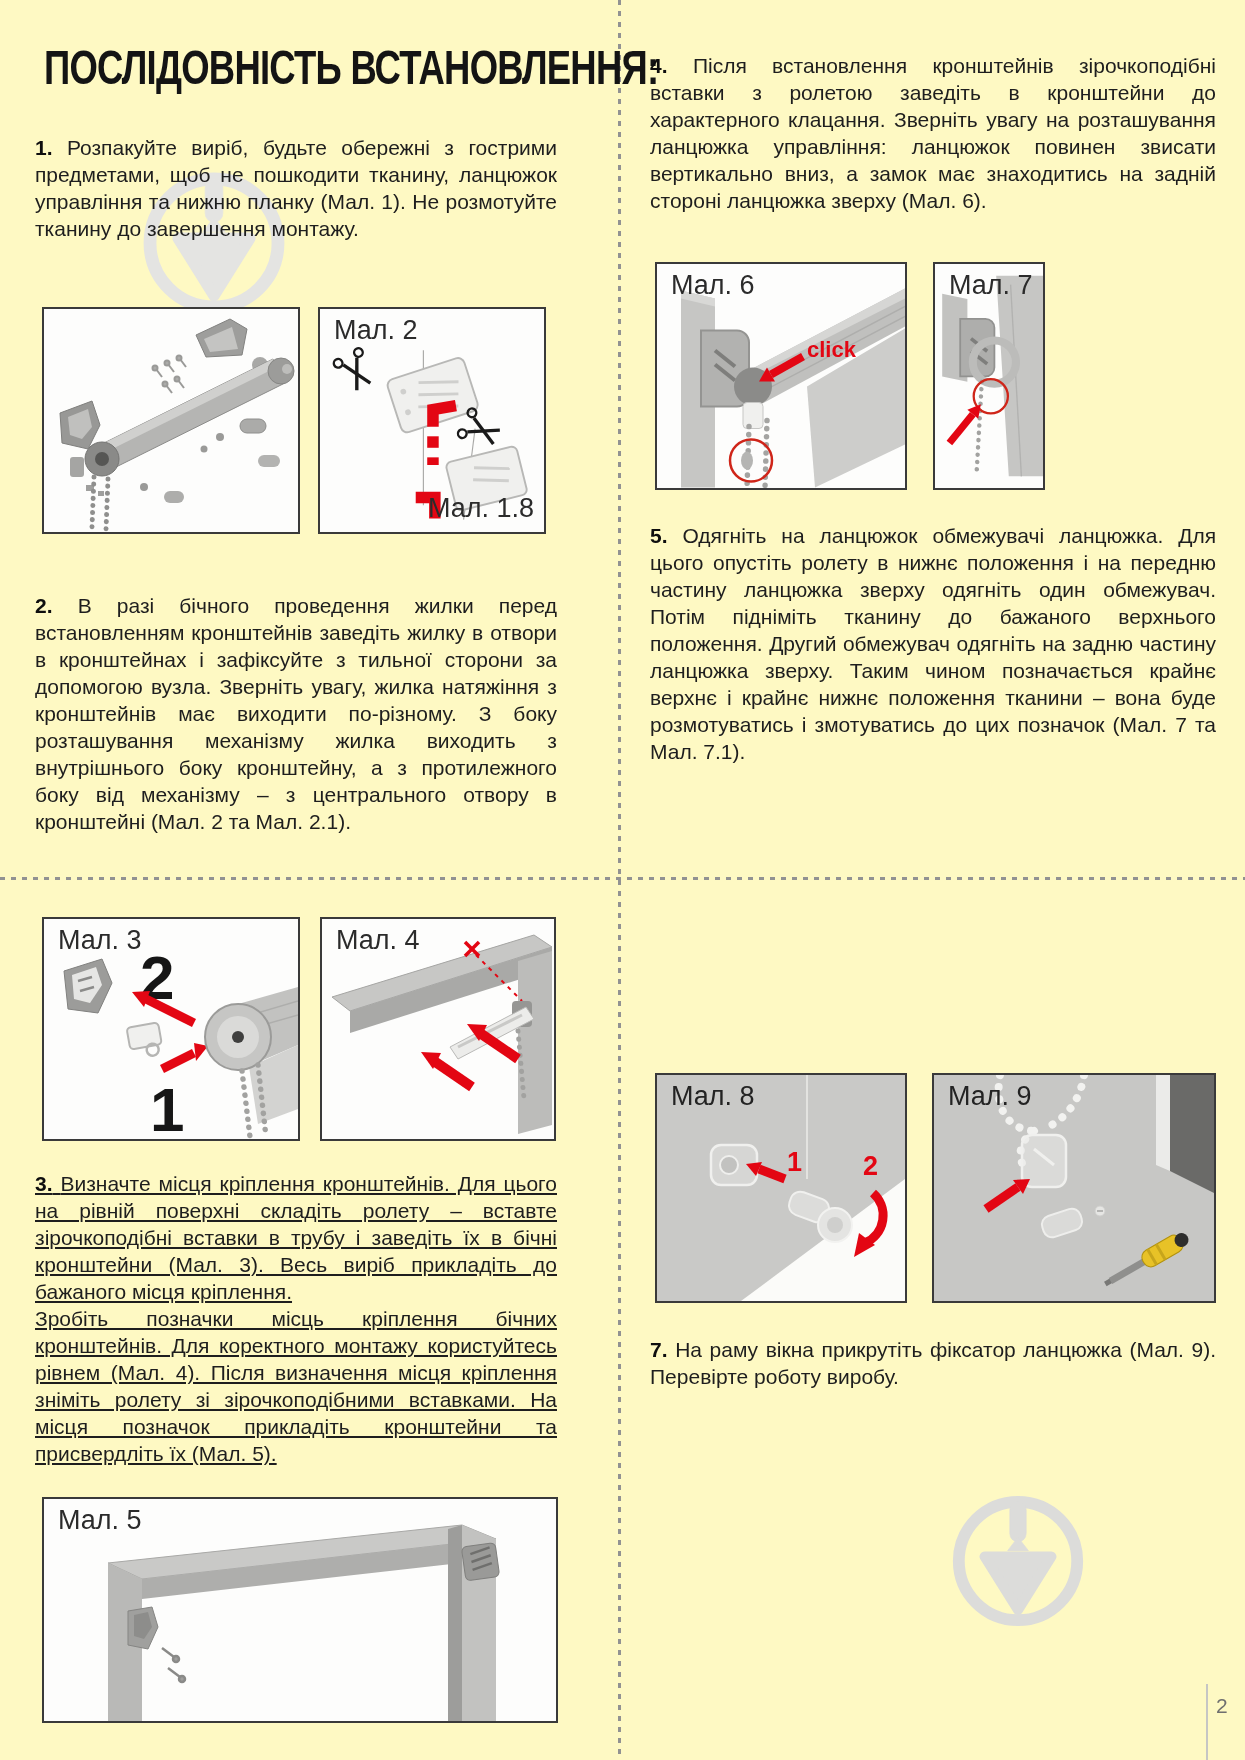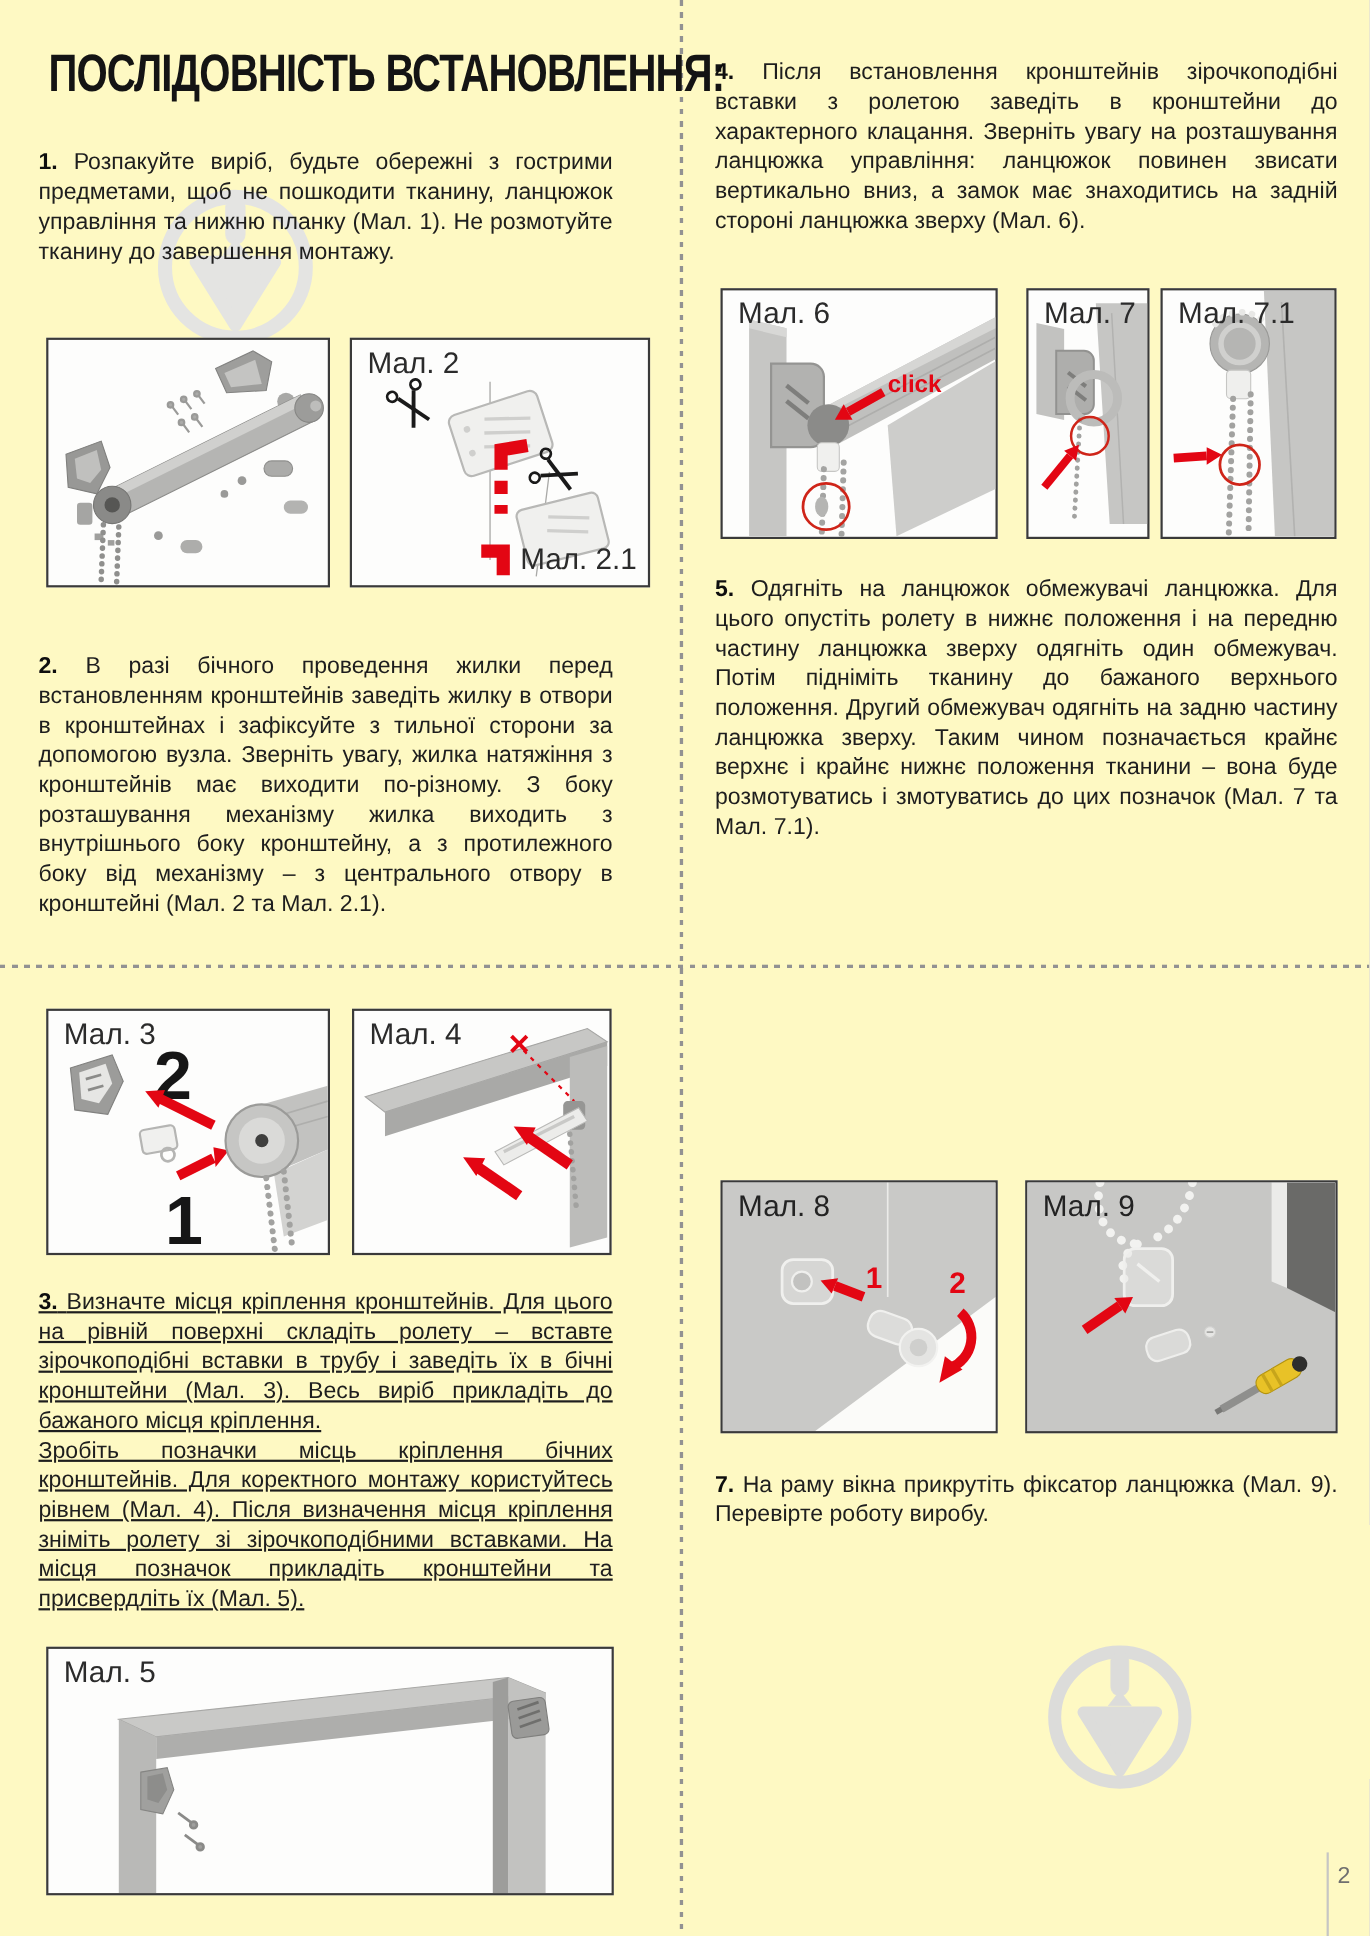--- a/index.html
+++ b/index.html
@@ -96,21 +96,21 @@
         <rect x="196" y="110" width="26" height="14" rx="7" fill="#ababa9" stroke="#8e8e8c"></rect>
         <rect x="214" y="146" width="22" height="12" rx="6" fill="#b3b3b1"></rect>
         <circle cx="176" cy="128" r="4" fill="#9a9a98"></circle>
         <circle cx="160" cy="140" r="3.5" fill="#9a9a98"></circle>
         <rect x="120" y="182" width="20" height="12" rx="6" fill="#adadab"></rect>
         <circle cx="100" cy="178" r="4" fill="#9a9a98"></circle>
       </g>
     </svg>
   </div>
 
-  <div class="fig" style="left:318px;top:307px;width:273px;height:227px;text-align:right;">
+  <div class="fig" style="left:318px;top:307px;width:228px;height:227px;text-align:right;">
     <svg viewBox="0 0 234 223">
       <path d="M108,38 L108,200" stroke="#a9a9a7" stroke-width="1.2" fill="none"></path>
       <path d="M162,120 L150,215" stroke="#a9a9a7" stroke-width="1.2" fill="none"></path>
       <g transform="translate(38,62) rotate(62)">
         <line x1="-14" y1="-8" x2="16" y2="8" stroke="#1a1a1a" stroke-width="3.5"></line>
         <line x1="-14" y1="8" x2="16" y2="-8" stroke="#1a1a1a" stroke-width="3.5"></line>
         <circle cx="-18" cy="-12" r="4.5" fill="none" stroke="#1a1a1a" stroke-width="2.5"></circle>
         <circle cx="-18" cy="12" r="4.5" fill="none" stroke="#1a1a1a" stroke-width="2.5"></circle>
       </g>
       <g transform="translate(118,86) rotate(-18)">
@@ -133,21 +133,21 @@
         <circle cx="-18" cy="12" r="4.5" fill="none" stroke="#1a1a1a" stroke-width="2.5"></circle>
       </g>
       <g transform="translate(174,172) rotate(-14)">
         <rect x="-38" y="-26" width="76" height="52" rx="6" fill="#f0f0ee" stroke="#b8b8b6" stroke-width="2"></rect>
         <line x1="-10" y1="-14" x2="26" y2="-4" stroke="#cfcfcd" stroke-width="3"></line>
         <line x1="-14" y1="-2" x2="22" y2="8" stroke="#cfcfcd" stroke-width="3"></line>
       </g>
       <path d="M120,214 L120,192 L100,192" stroke="#e30613" stroke-width="12" fill="none"></path>
     </svg>
     <span class="fig-label">Мал. 2</span>
-    <span class="fig-label br">Мал. 2.1</span>
+    <span class="fig-label br">Мал. 1.8</span>
   </div>
 
   <div class="para" style="left:35px;top:592px;width:522px;">
     <span class="stepnum">2.</span>
     <span>В разі бічного проведення жилки перед встановленням кронштейнів заведіть жилку в отвори в кронштейнах і зафіксуйте з тильної сторони за допомогою вузла. Зверніть увагу, жилка натяжіння з кронштейнів має виходити по-різному. З боку розташування механізму жилка виходить з внутрішнього боку кронштейну, а з протилежного боку від механізму – з центрального отвору в кронштейні (Мал. 2 та Мал. 2.1).</span>
   </div>
 
   <div class="para" style="left:650px;top:52px;width:566px;">
     <span class="stepnum">4.</span>
     <span>Після встановлення кронштейнів зірочкоподібні вставки з ролетою заведіть в кронштейни до характерного клацання. Зверніть увагу на розташування ланцюжка управління: ланцюжок повинен звисати вертикально вниз, а замок має знаходитись на задній стороні ланцюжка зверху (Мал. 6).</span>
@@ -198,40 +198,20 @@
       <path d="M52,118 L46,223" stroke="#a2a2a0" stroke-width="5" stroke-linecap="round" stroke-dasharray="0.1 8" fill="none"></path>
       <circle cx="62" cy="134" r="19" fill="none" stroke="#cf2519" stroke-width="2.5"></circle>
       <g fill="#e30613">
         <line x1="16" y1="186" x2="42" y2="154" stroke="#e30613" stroke-width="8"></line>
         <polygon points="51,143 48,159 36,149"></polygon>
       </g>
     </svg>
     <span class="fig-label">Мал. 7</span>
   </div>
 
-  <div class="fig" style="left:1055px;top:262px;width:160px;height:228px;">
-    <svg viewBox="0 0 156 223">
-      <polygon points="92,0 156,0 156,223 102,223" fill="#c6c6c4"></polygon>
-      <line x1="108" y1="10" x2="120" y2="223" stroke="#b2b2b0" stroke-width="1.5"></line>
-      <circle cx="70" cy="48" r="27" fill="#b5b5b3" stroke="#999997"></circle>
-      <circle cx="70" cy="48" r="17" fill="none" stroke="#d0d0ce" stroke-width="5"></circle>
-      <path d="M48,30 A30 30 0 0 1 92,28" stroke="#e8e8e6" stroke-width="6" stroke-linecap="round" stroke-dasharray="0.1 9" fill="none"></path>
-      <rect x="58" y="72" width="22" height="26" rx="4" fill="#efefed" stroke="#c6c6c4"></rect>
-      <g stroke="#a2a2a0" stroke-width="5.5" stroke-linecap="round" stroke-dasharray="0.1 8" fill="none">
-        <path d="M64,98 L60,223"></path>
-          <path d="M80,94 L78,223"></path>
-      </g>
-      <circle cx="70" cy="158" r="18" fill="none" stroke="#cf2519" stroke-width="2.5"></circle>
-      <g fill="#e30613">
-        <line x1="10" y1="152" x2="40" y2="150" stroke="#e30613" stroke-width="8"></line>
-        <polygon points="54,149 40,142 40,158"></polygon>
-      </g>
-    </svg>
-    <span class="fig-label">Мал. 7.1</span>
-  </div>
 
   <div class="para" style="left:650px;top:522px;width:566px;">
     <span class="stepnum">5.</span>
     <span>Одягніть на ланцюжок обмежувачі ланцюжка. Для цього опустіть ролету в нижнє положення і на передню частину ланцюжка зверху одягніть один обмежувач. Потім підніміть тканину до бажаного верхнього положення. Другий обмежувач одягніть на задню частину ланцюжка зверху. Таким чином позначається крайнє верхнє і крайнє нижнє положення тканини – вона буде розмотуватись і змотуватись до цих позначок (Мал. 7 та Мал. 7.1).</span>
   </div>
 
   <div class="fig" style="left:42px;top:917px;width:258px;height:224px;">
     <svg viewBox="0 0 254 220">
       <g>
         <polygon points="20,52 58,40 68,64 54,94 24,90" fill="#9c9c9a" stroke="#81817f"></polygon>

